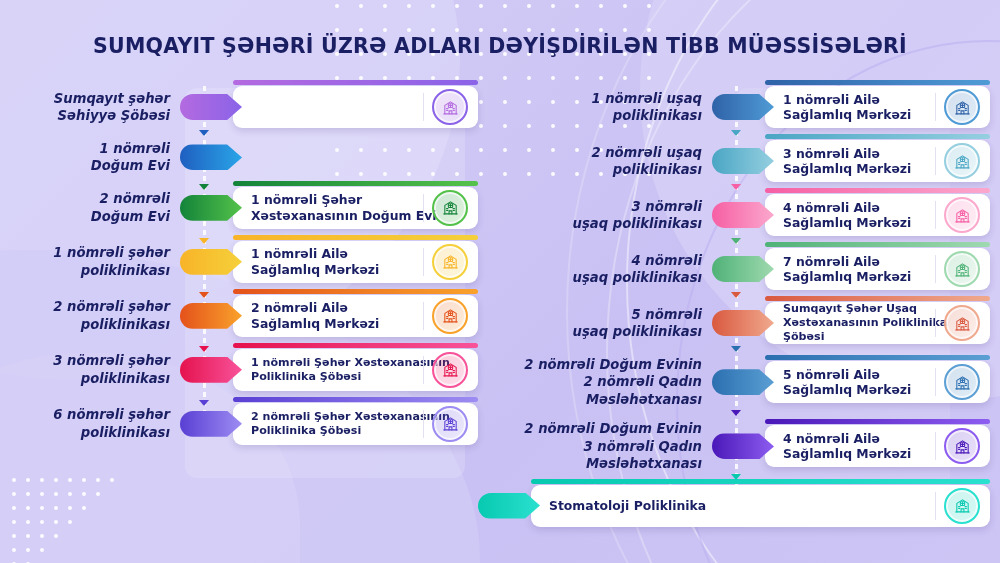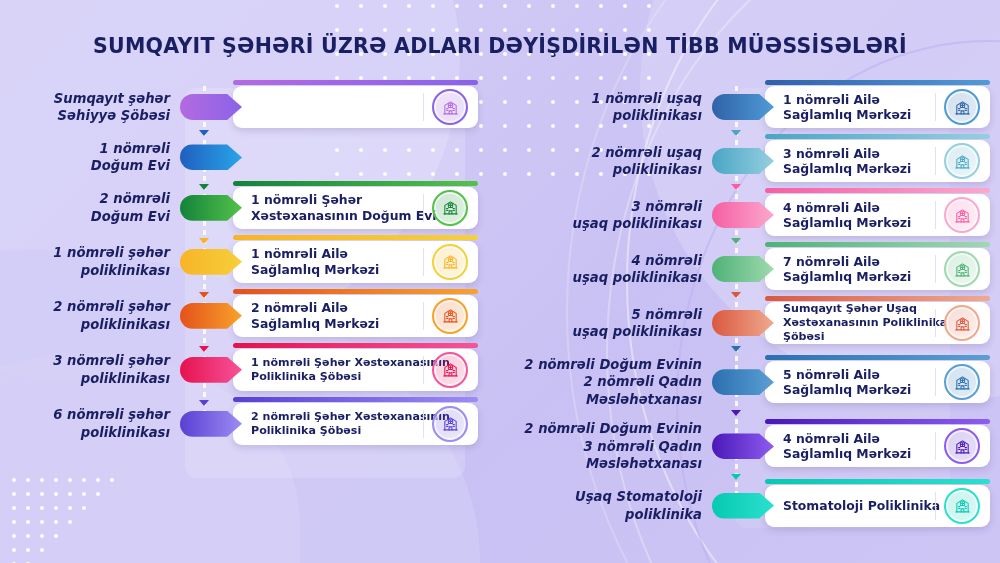--- a/index.html
+++ b/index.html
@@ -561,22 +561,20 @@
               <rect x="9" y="6.6" width="6" height="5.4" rx="0.8"></rect>
               <path d="M12 7.9v2.8M10.6 9.3h2.8"></path>
               <path d="M6.4 13.6h2M6.4 16.2h2M15.6 13.6h2M15.6 16.2h2"></path>
               <path d="M10 21v-4.2h4V21"></path>
               <path d="M2.6 21h18.8"></path>
             </svg>
           </div>
         </div>
       </div>
       <div class="row" style="margin-bottom: 0px;">
-        <div class="rowlabel">Uşaq Stomatoloji
-poliklinika</div>
         <div class="tagwrap">
           <div class="tag" style="background: linear-gradient(90deg, rgb(7, 201, 176), rgb(42, 224, 207));"></div>
         </div>
         <div class="card">
           <div class="cardtop" style="background: linear-gradient(90deg, rgb(7, 201, 176), rgb(42, 224, 207));"></div>
           <div class="cardtext">Stomatoloji Poliklinika</div>
           <div class="iconsep"></div>
           <div class="icon" style="background: linear-gradient(135deg, rgba(7, 201, 176, 0.2), rgba(42, 224, 207, 0.2)); border: 2.5px solid rgb(42, 224, 207); box-shadow: rgba(255, 255, 255, 0.65) 0px 0px 0px 2px inset;">
             <svg viewBox="0 0 24 24" fill="none" stroke="#07c9b0" stroke-width="1.5" stroke-linecap="round" stroke-linejoin="round">
               <path d="M4 21V9l8-5 8 5v12"></path>

